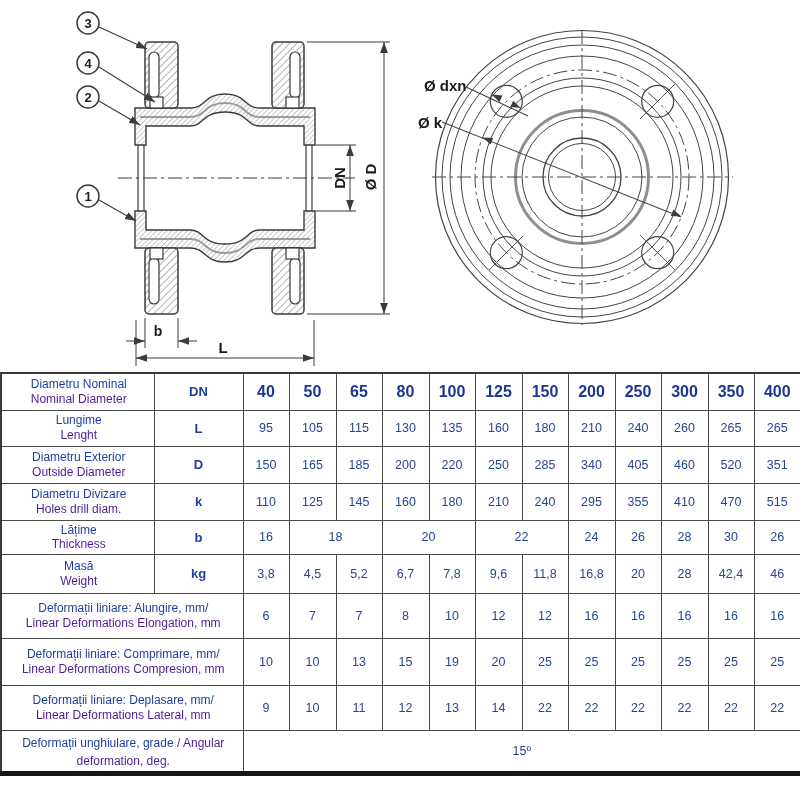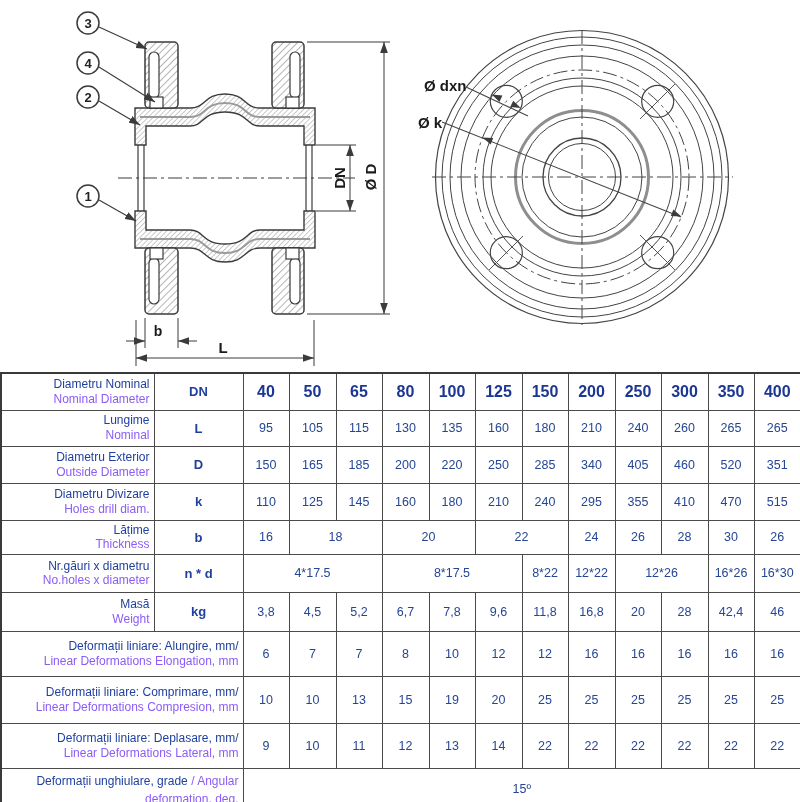--- a/index.html
+++ b/index.html
@@ -1,23 +1,23 @@
 <!DOCTYPE html>
 <html><head>
 <meta charset="utf-8">
 <style>
   html,body{margin:0;padding:0;background:#fff;}
   body{width:800px;font-family:"Liberation Sans",sans-serif;}
   #drawing-wrap{width:800px;height:372px;background:#fff;}
   table.spec{width:800px;border-collapse:collapse;table-layout:fixed;
     border:2px solid #3a3a3a;border-bottom:5px solid #161616;}
   table.spec td{border:1.5px solid #4a4a4a;vertical-align:middle;overflow:hidden;}
-  td.lbl{padding:2px 4px 2px 6px;text-align:right;}
+  td.lbl{padding:2px 4px 2px 6px;text-align:center;}
   td.lbl .ro{display:block;color:#1f3f9f;font-size:12px;line-height:1.22;}
-  td.lbl .en{display:block;color:#8b5cf6;font-size:12px;line-height:1.22;}
+  td.lbl .en{display:block;color:#4c1d95;font-size:12px;line-height:1.22;}
   td.lbl.inline .ro, td.lbl.inline .en{display:inline;}
   td.sym{text-align:center;color:#1f3f9f;font-weight:bold;font-size:13px;}
   td.val{text-align:center;color:#254695;font-size:12.5px;}
   td.val.hd{font-weight:bold;color:#1b3693;font-size:16px;}
   td.nbb{border-bottom:hidden;margin-left:32px;}
   td.nbt{border-top:hidden;}
   text{font-family:"Liberation Sans",sans-serif;}
 </style>
 </head>
 <body>
@@ -201,21 +201,21 @@
         <td class="val hd">150</td>
         <td class="val hd">200</td>
         <td class="val hd">250</td>
         <td class="val hd">300</td>
         <td class="val hd">350</td>
         <td class="val hd">400</td>
       </tr>
       <tr style="height: 36px; margin-left: 18px;">
         <td class="lbl">
           <span class="ro">Lungime</span>
-          <span class="en">Nominal</span>
+          <span class="en">Lenght</span>
         </td>
         <td class="sym">L</td>
         <td class="val">95</td>
         <td class="val">105</td>
         <td class="val">115</td>
         <td class="val">130</td>
         <td class="val">135</td>
         <td class="val">160</td>
         <td class="val">180</td>
         <td class="val">210</td>
@@ -271,34 +271,20 @@
         <td class="val">16</td>
         <td class="val" colspan="2">18</td>
         <td class="val" colspan="2">20</td>
         <td class="val" colspan="2">22</td>
         <td class="val">24</td>
         <td class="val">26</td>
         <td class="val">28</td>
         <td class="val">30</td>
         <td class="val">26</td>
       </tr>
-      <tr style="height: 38px;">
-        <td class="lbl">
-          <span class="ro">Nr.găuri x diametru</span>
-          <span class="en">No.holes x diameter</span>
-        </td>
-        <td class="sym">n * d</td>
-        <td class="val" colspan="3">4*17.5</td>
-        <td class="val" colspan="3">8*17.5</td>
-        <td class="val">8*22</td>
-        <td class="val">12*22</td>
-        <td class="val" colspan="2">12*26</td>
-        <td class="val">16*26</td>
-        <td class="val">16*30</td>
-      </tr>
       <tr style="height: 39px;">
         <td class="lbl">
           <span class="ro">Masă</span>
           <span class="en">Weight</span>
         </td>
         <td class="sym">kg</td>
         <td class="val">3,8</td>
         <td class="val">4,5</td>
         <td class="val">5,2</td>
         <td class="val">6,7</td>

